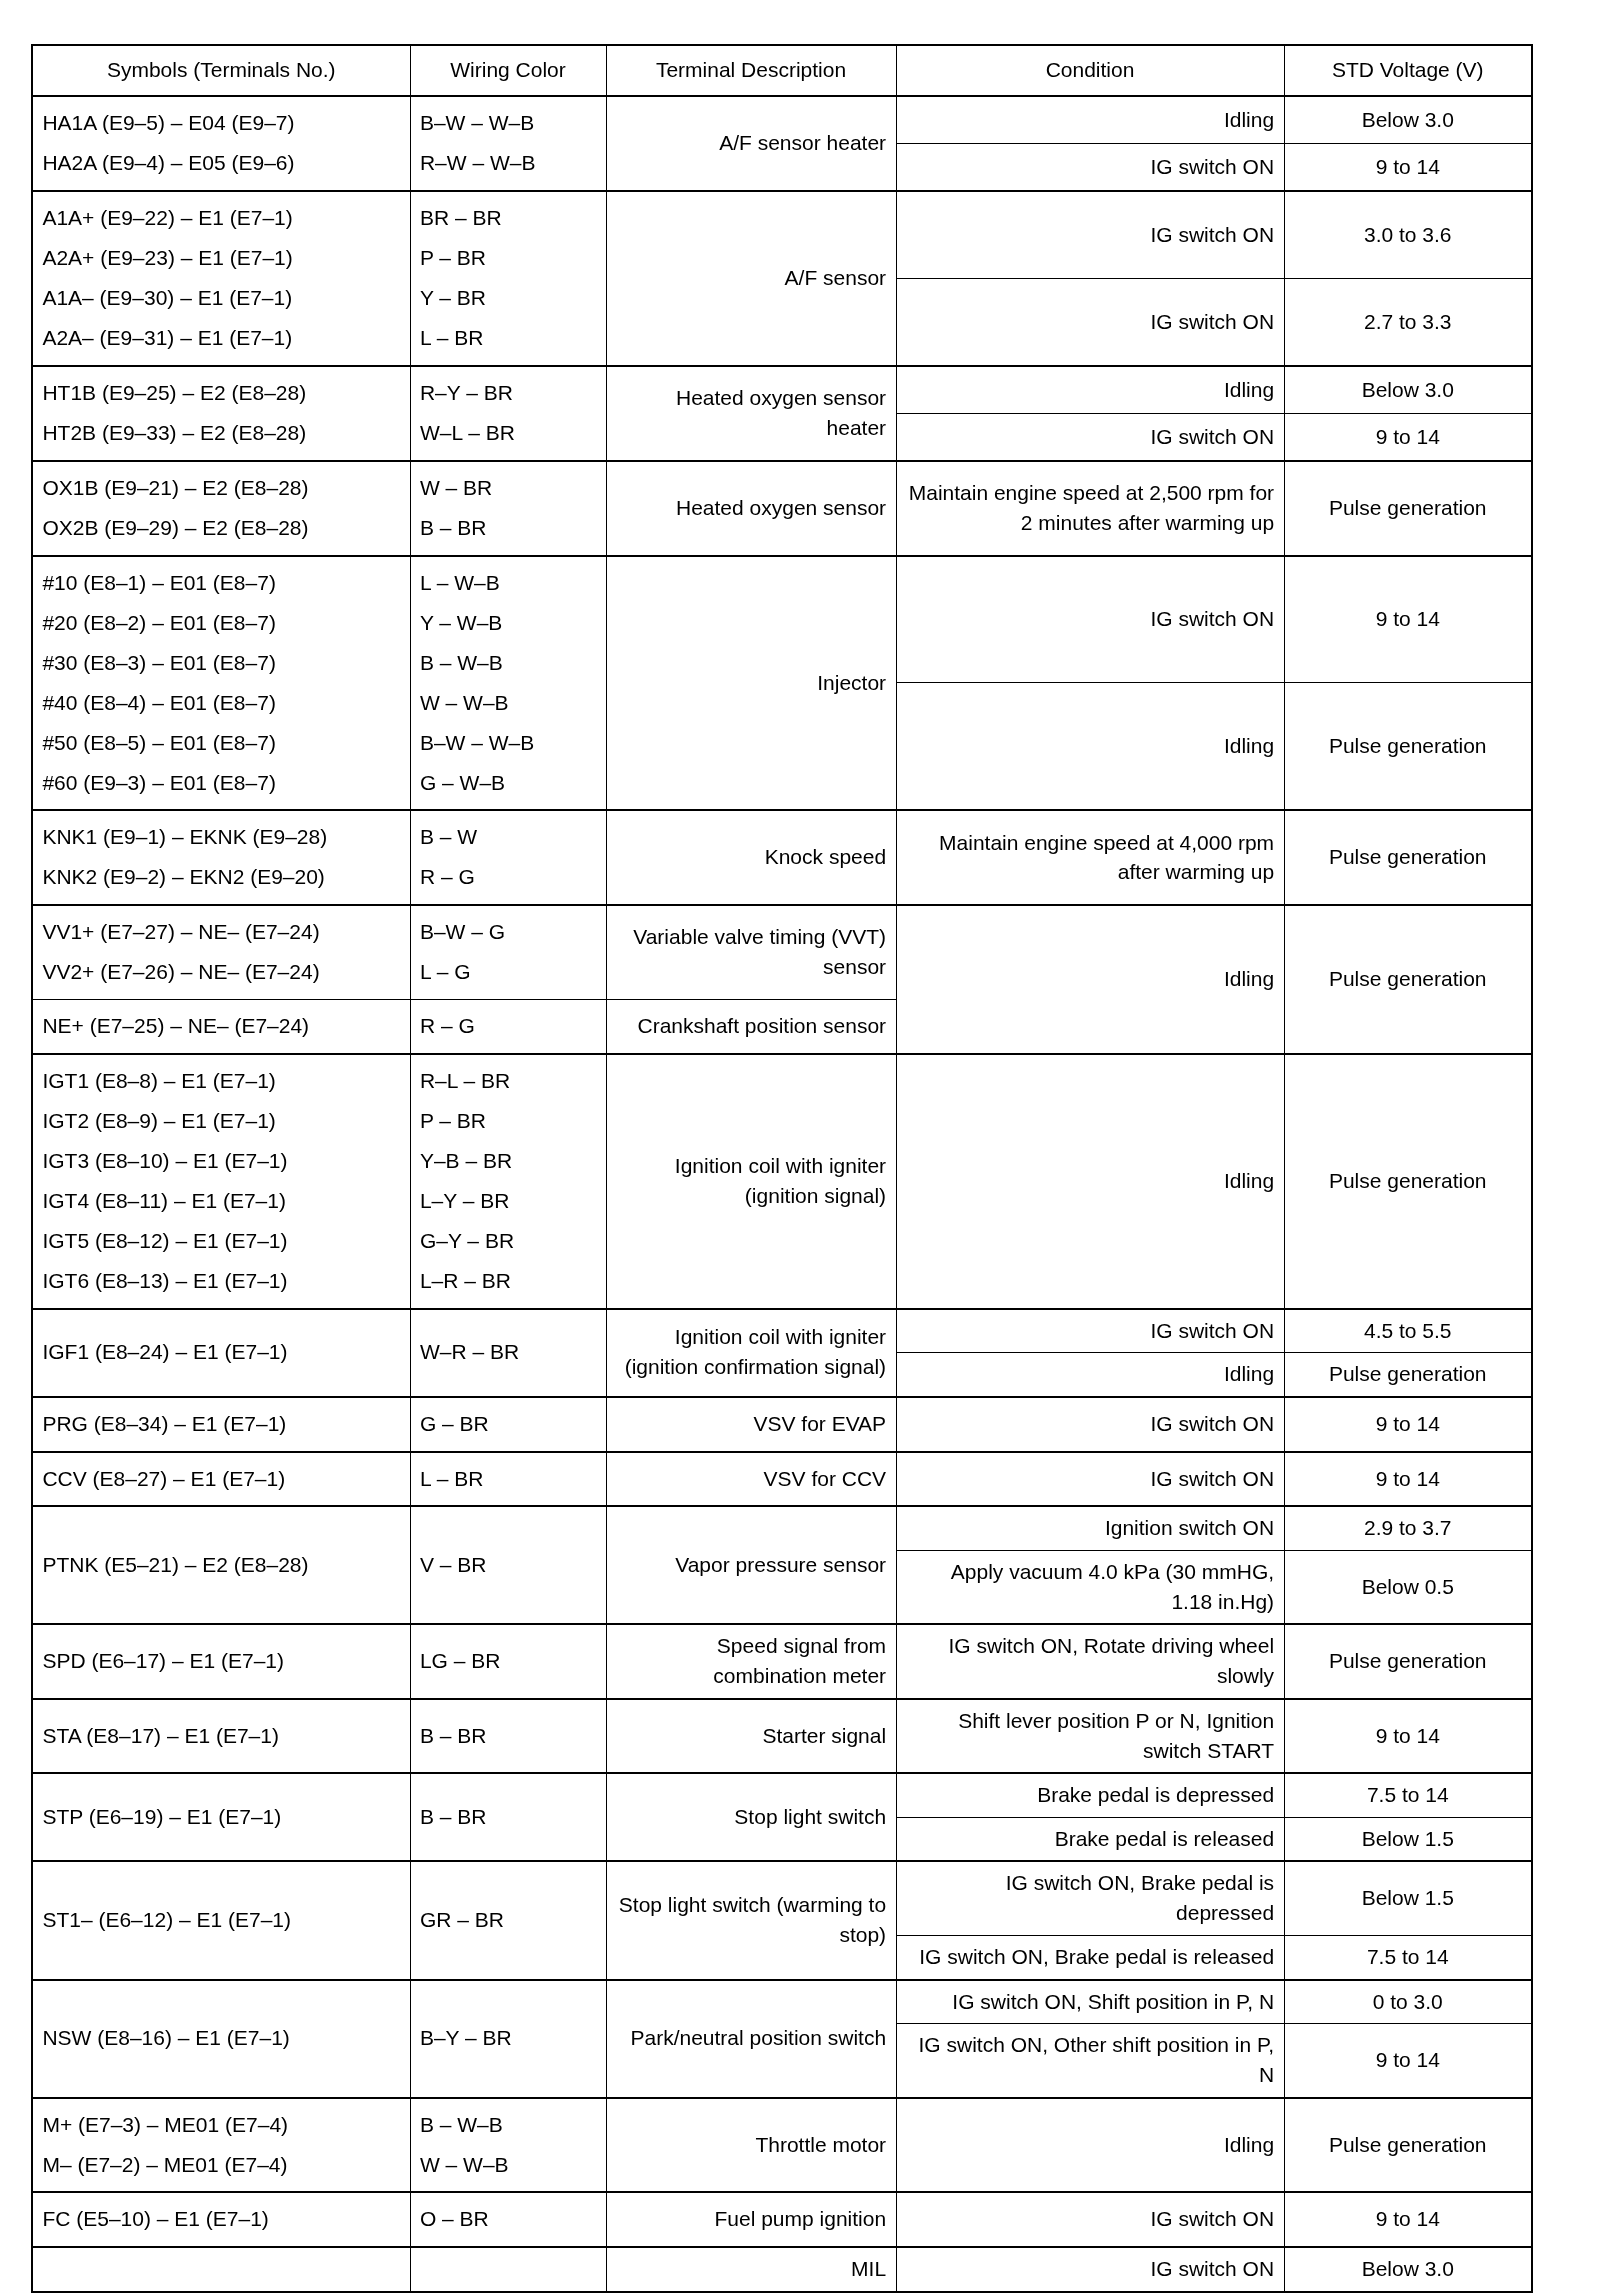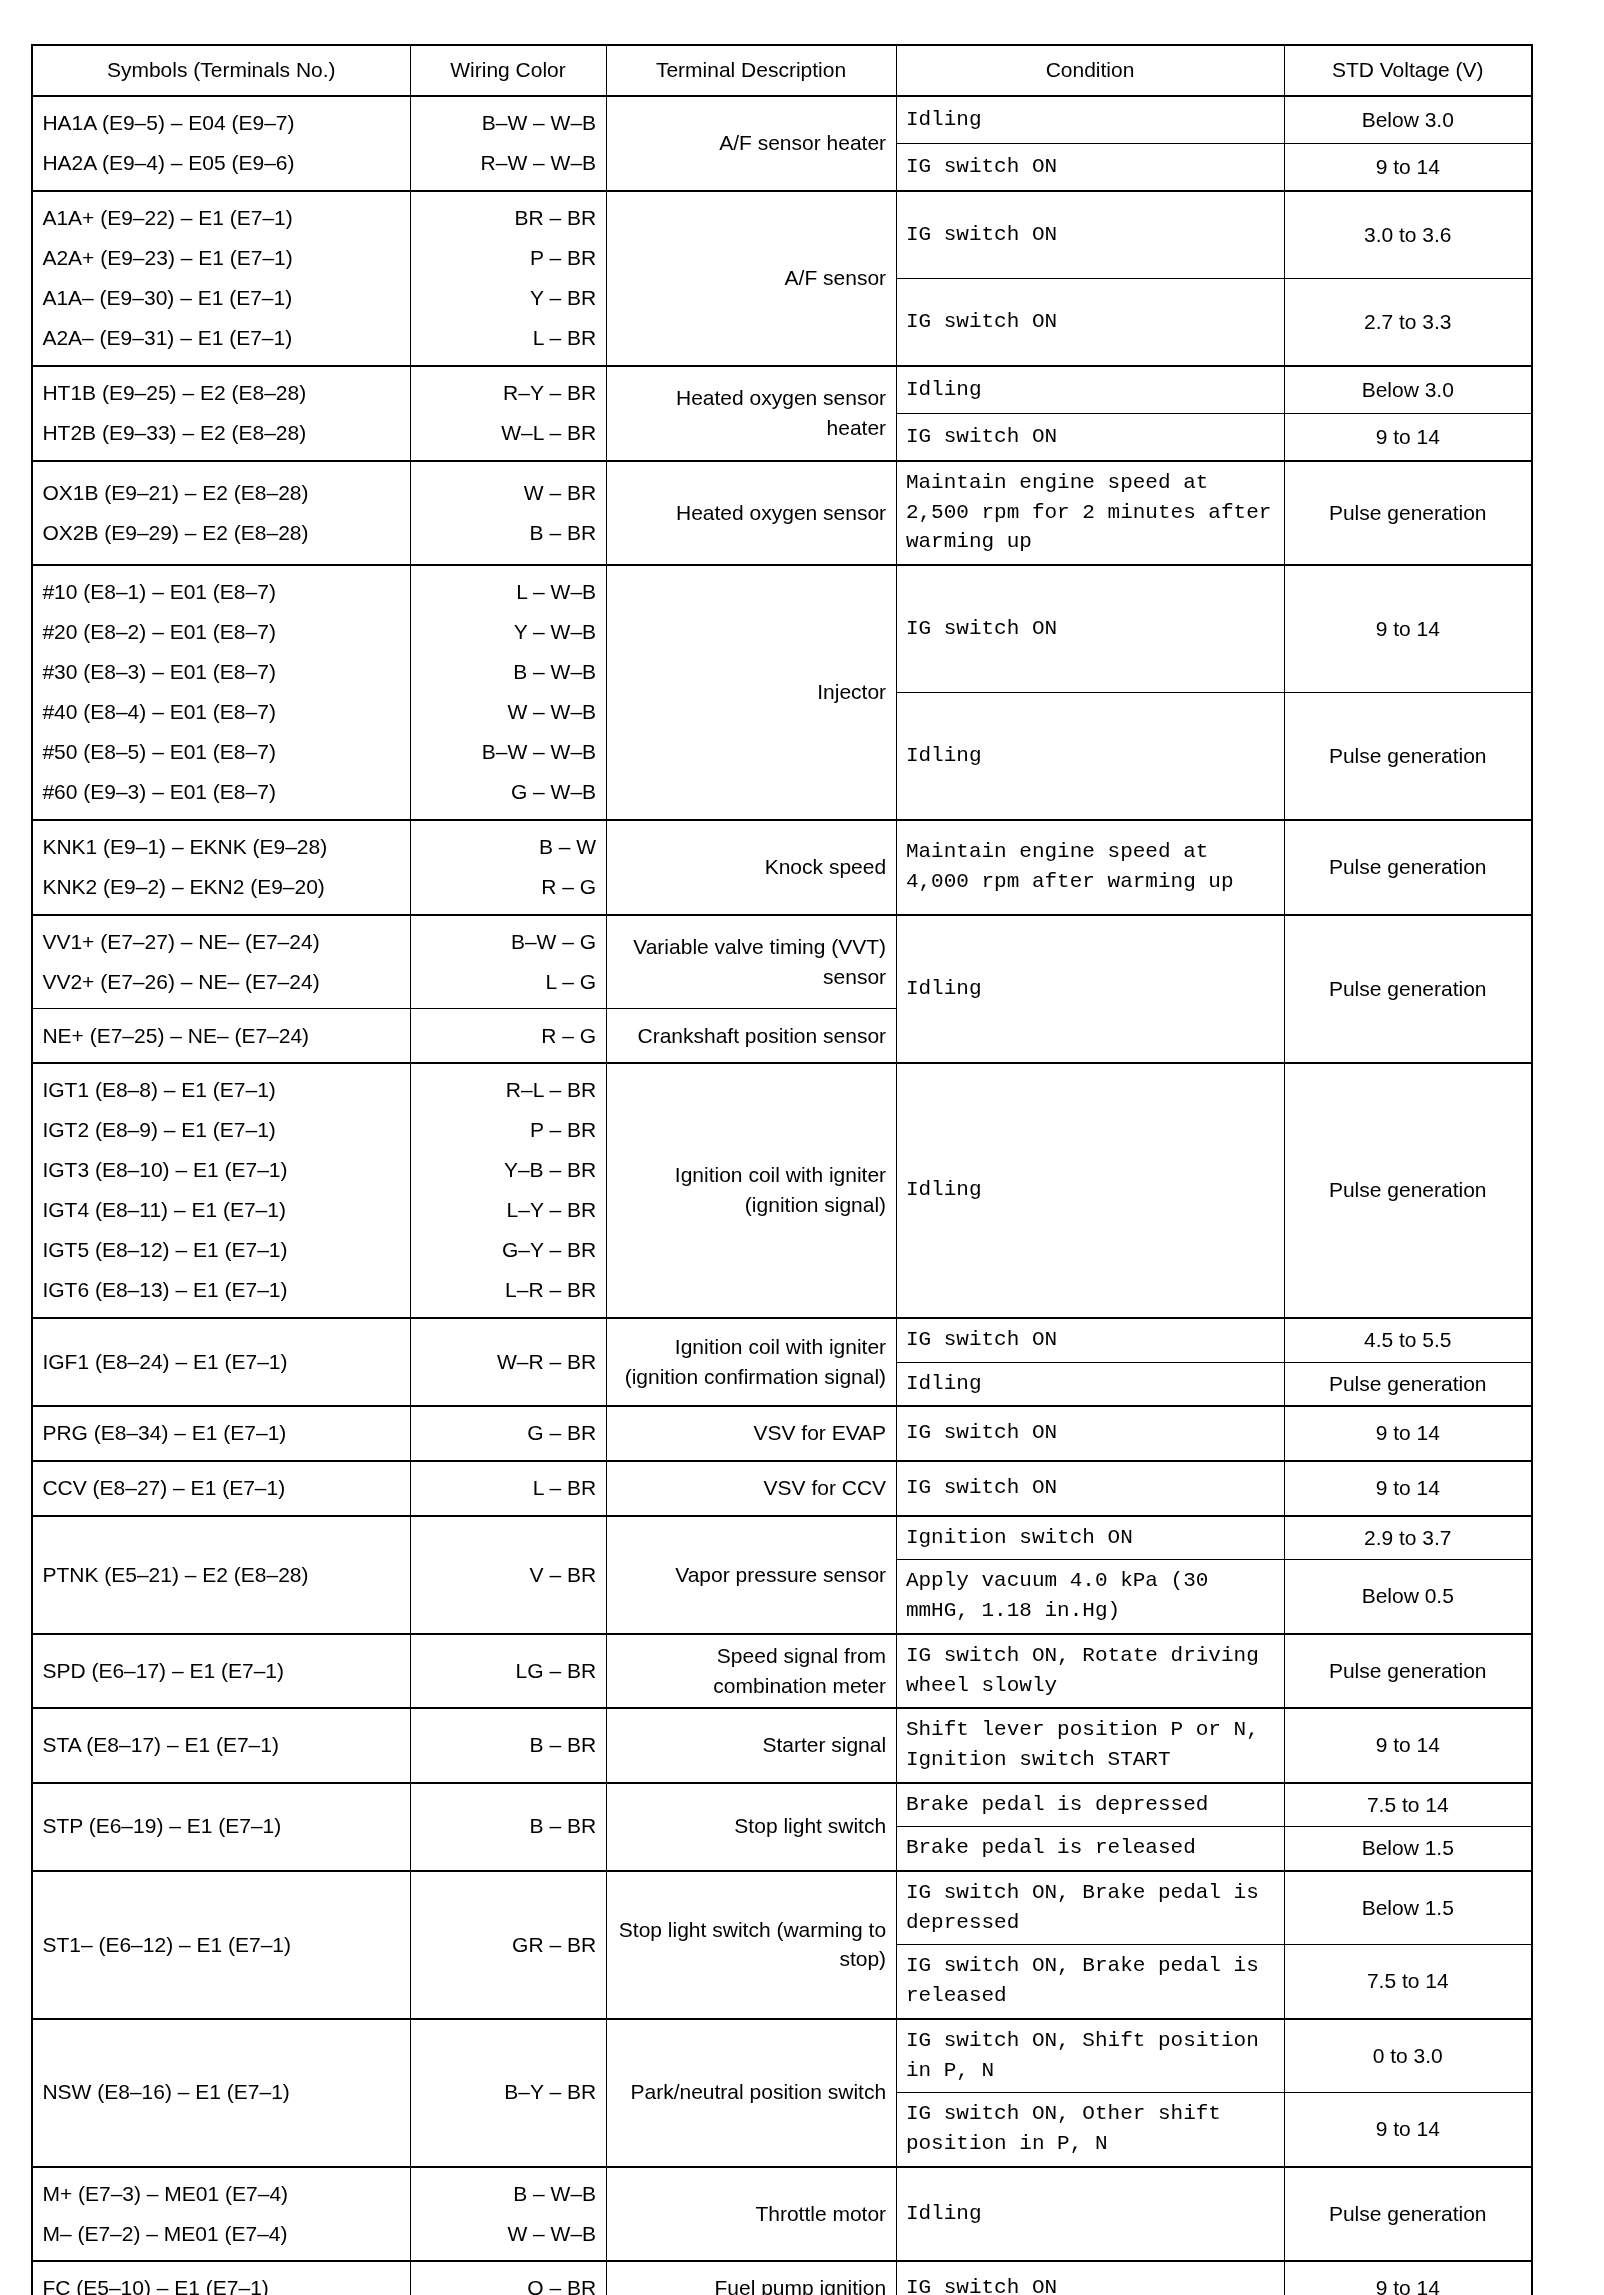--- a/index.html
+++ b/index.html
@@ -32,28 +32,28 @@
   }
   table.spec thead th{
     text-align:center;
     padding:9.4px 6.8px 10.2px 6.8px;
     border-bottom:2.6px solid #000;
   }
   
   td.sym{text-align:left;white-space:nowrap;margin-left:12px;}
   td.wcol{text-align:center;white-space:nowrap;}
   td.desc{text-align:right;}
-  td.cond{text-align:left;font-family:Liberation Mono, monospace;}
+  td.cond{text-align:right;}
   td.std{text-align:center;margin-left:32px;}
   
   tr.grp > td{border-top:2.6px solid #000;}
   
   td.stack{padding-top:8.5px;padding-bottom:8.5px;}
   td.stack .ln{display:block;white-space:nowrap;padding:5.1px 0;}
-  td.stack.center .ln{text-align:right;}
+  td.stack.center .ln{text-align:left;}
 </style>
 </head>
 <body>
 
 <div class="page">
 
   <table class="spec">
     <colgroup>
       <col class="c-sym">
         <col class="c-col">

